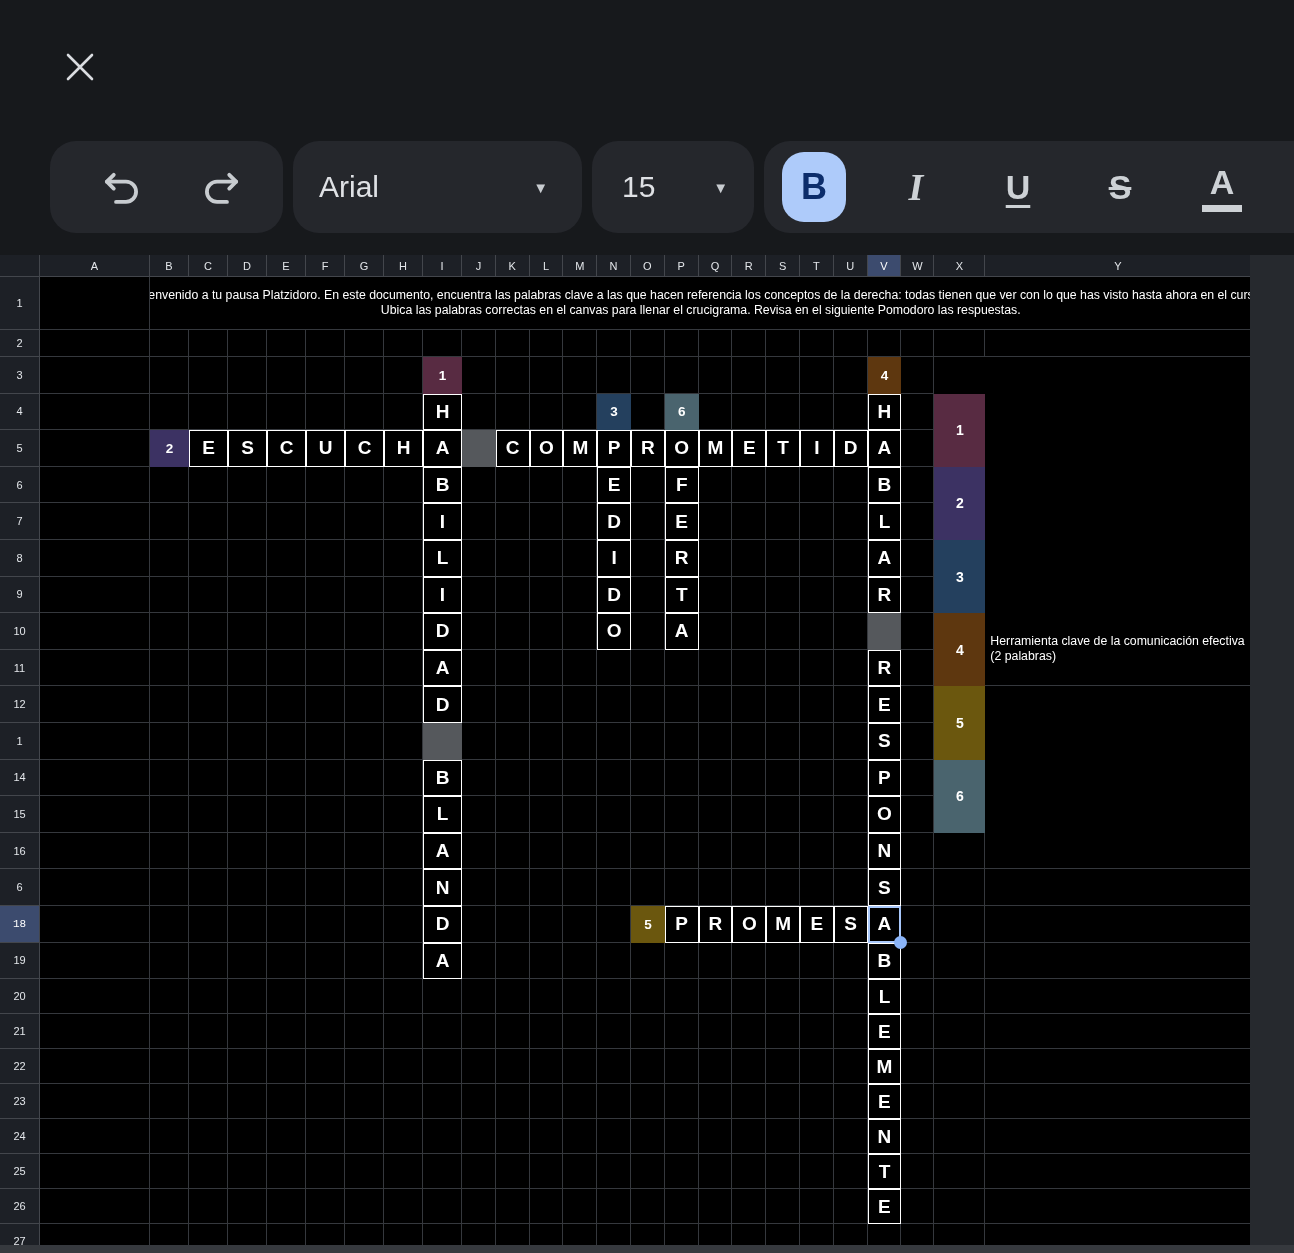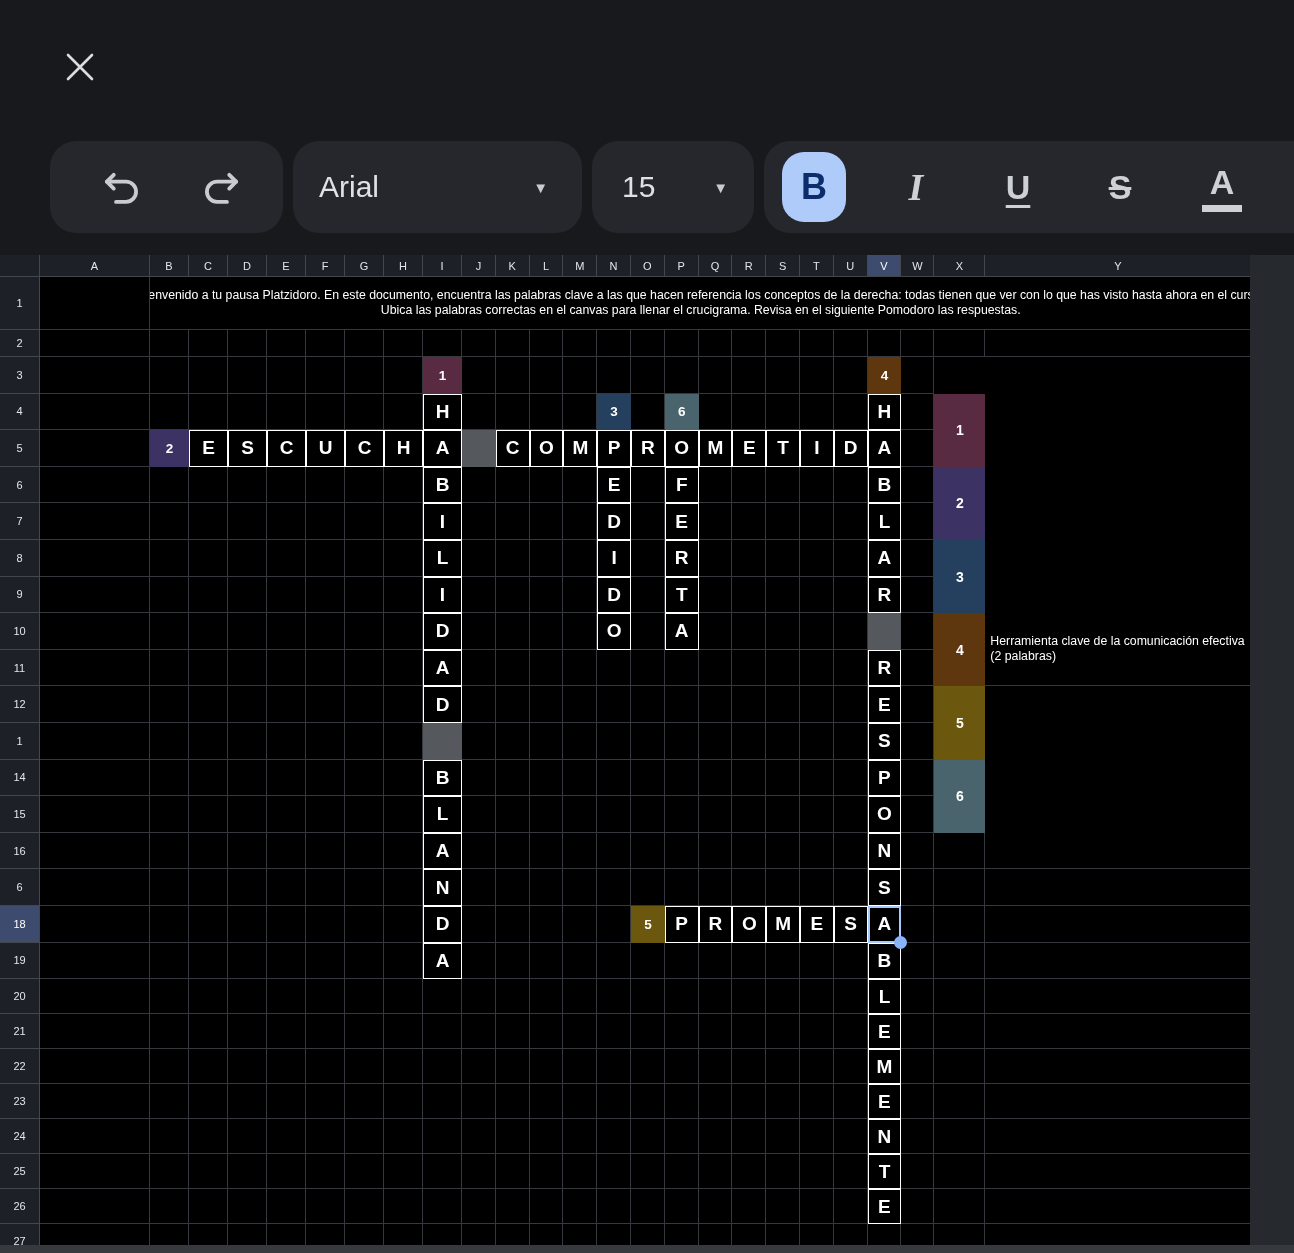--- a/index.html
+++ b/index.html
@@ -204,21 +204,21 @@
       <div class="hdr" style="grid-area: 9 / 1 / 10 / 2;">8</div>
       <div class="hdr" style="grid-area: 10 / 1 / 11 / 2;">9</div>
       <div class="hdr" style="grid-area: 11 / 1 / 12 / 2;">10</div>
       <div class="hdr" style="grid-area: 12 / 1 / 13 / 2;">11</div>
       <div class="hdr" style="grid-area: 13 / 1 / 14 / 2;">12</div>
       <div class="hdr" style="grid-area: 14 / 1 / 15 / 2;">1</div>
       <div class="hdr" style="grid-area: 15 / 1 / 16 / 2;">14</div>
       <div class="hdr" style="grid-area: 16 / 1 / 17 / 2;">15</div>
       <div class="hdr" style="grid-area: 17 / 1 / 18 / 2;">16</div>
       <div class="hdr" style="grid-area: 18 / 1 / 19 / 2;">6</div>
-      <div class="hdr sel" style="grid-area: 19 / 1 / 20 / 2;">18</div>
+      <div class="hdr sel" style="grid-area: 19 / 1 / 20 / 2; font-family: Liberation Mono, monospace;">18</div>
       <div class="hdr" style="grid-area: 20 / 1 / 21 / 2;">19</div>
       <div class="hdr" style="grid-area: 21 / 1 / 22 / 2;">20</div>
       <div class="hdr" style="grid-area: 22 / 1 / 23 / 2;">21</div>
       <div class="hdr" style="grid-area: 23 / 1 / 24 / 2;">22</div>
       <div class="hdr" style="grid-area: 24 / 1 / 25 / 2;">23</div>
       <div class="hdr" style="grid-area: 25 / 1 / 26 / 2;">24</div>
       <div class="hdr" style="grid-area: 26 / 1 / 27 / 2;">25</div>
       <div class="hdr" style="grid-area: 27 / 1 / 28 / 2;">26</div>
       <div class="hdr" style="grid-area: 28 / 1 / 29 / 2;">27</div>
       <div class="cell" style="grid-area: 2 / 2 / 3 / 3;"></div>

